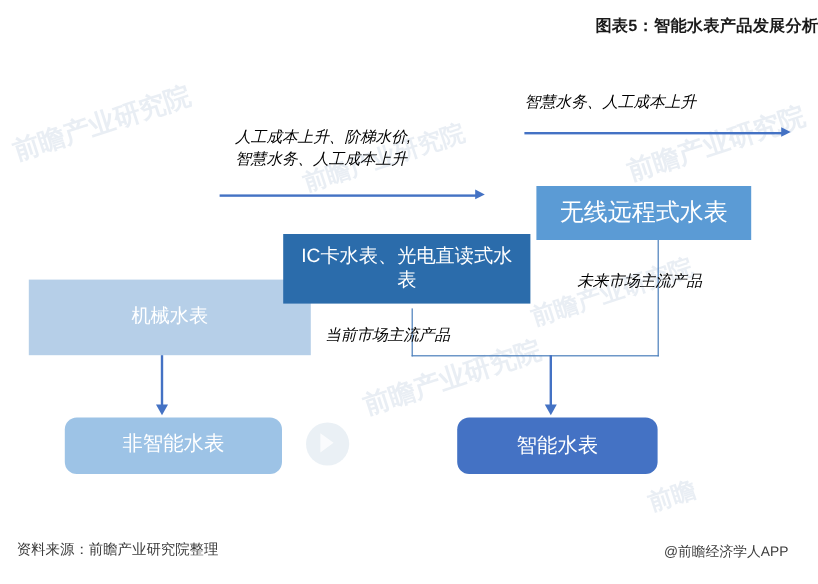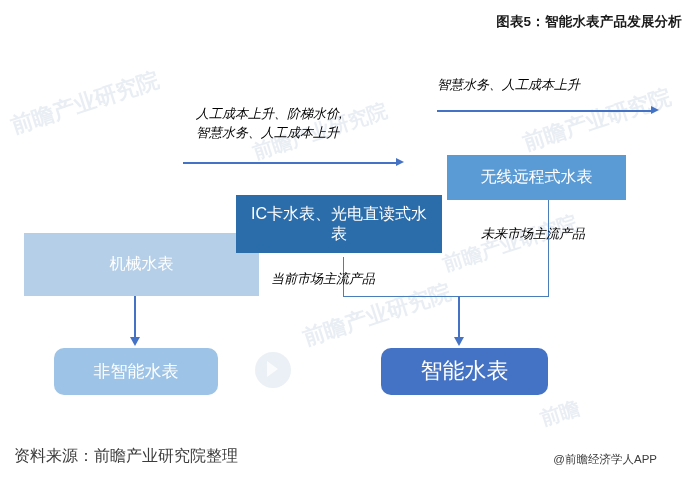--- a/index.html
+++ b/index.html
@@ -86,35 +86,36 @@
     left: 236px; top: 195px;
     width: 206px; height: 58px;
     background: #2b6cab;
     font-size: 16px;
     padding: 0 8px;
   }
   .box-wireless {
     left: 447px; top: 155px;
     width: 179px; height: 45px;
     background: #5b9bd5;
-    font-size: 16px;
+    font-size: 20px;
   }
   .box-nonsmart {
     left: 54px; top: 348px;
-    width: 164px; height: 47px;
+    width: 181px; height: 47px;
     background: #9dc3e6;
     border-radius: 10px;
     font-size: 17px;
+    font-family: Liberation Mono, monospace;
   }
   .box-smart {
     left: 381px; top: 348px;
     width: 167px; height: 47px;
     background: #4472c4;
     border-radius: 10px;
-    font-size: 22px;
+    font-size: 17px;
   }
 
   
   .anno {
     position: absolute;
     font-size: 13px;
     color: #000000;
     white-space: nowrap;
     line-height: 1.45;
     font-style: italic;
@@ -165,21 +166,21 @@
   .br-right-v { left: 548px; top: 200px; height: 97px; }
   .br-h       { left: 343px; top: 295.5px; width: 206px; }
 
   .c4-line { left: 458px; top: 296px; height: 44px; }
   .c4-head { left: 453.5px; top: 337px; }
 
   
   .footer-left {
     position: absolute;
     left: 14px; bottom: 20px;
-    font-size: 16px;
+    font-size: 12px;
     color: #3c3c3c;
   }
   .footer-right {
     position: absolute;
     right: 25px; bottom: 20px;
     font-size: 11.5px;
     color: #3c3c3c;
   }
 </style>
 </head>

